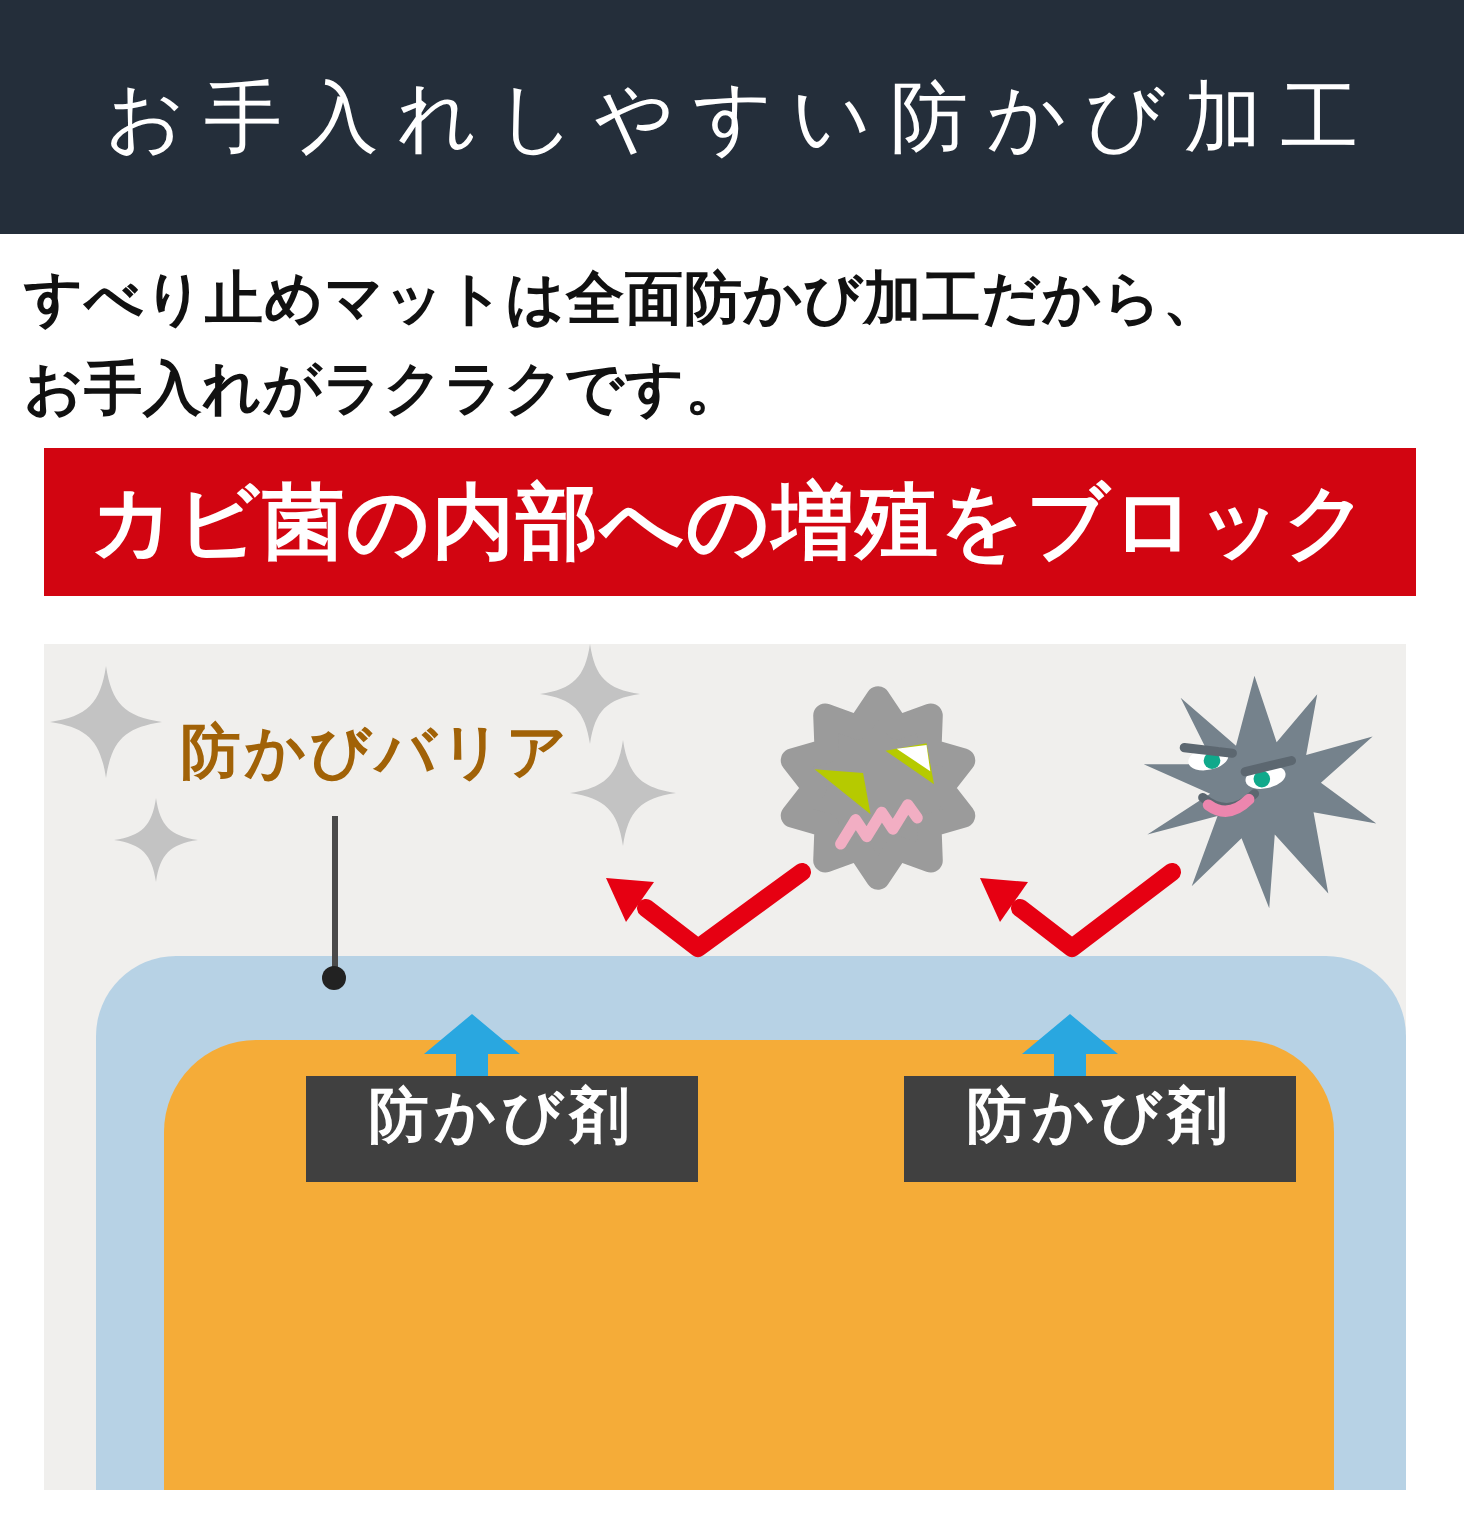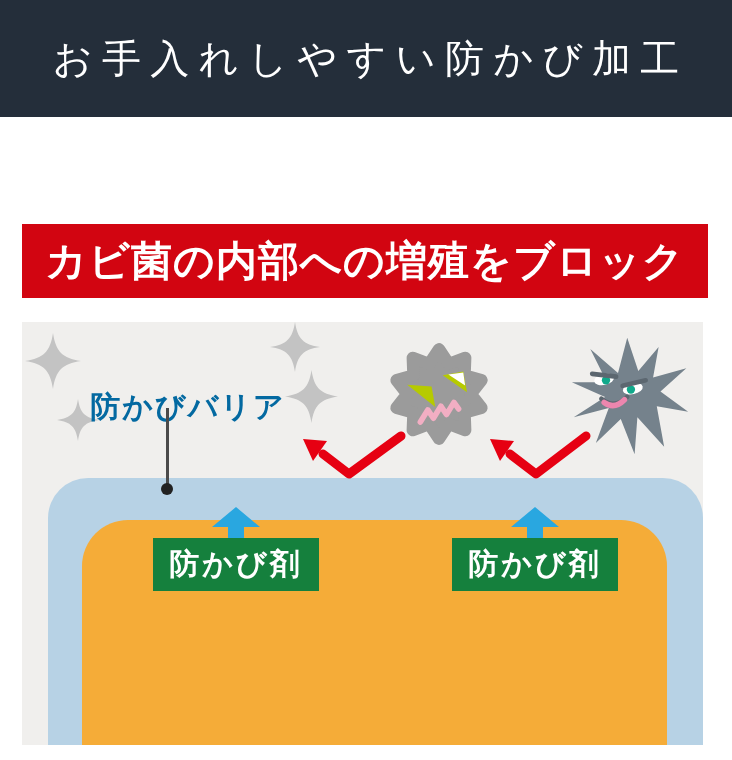--- a/index.html
+++ b/index.html
@@ -66,24 +66,24 @@
   .diagram {
     position: absolute;
     left: 22px; top: 322px;
     width: 681px; height: 423px;
     background: #f0efed;
     overflow: hidden;
   }
   .sparkle { position: absolute; }
   .barrier-label {
     position: absolute;
-    left: 60px; top: 65px;
+    left: 60px; top: 34px;
     width: 212px;
     text-align: center;
-    color: #0369a1;
+    color: #a16207;
     font-size: 30px;
     font-weight: 600;
     letter-spacing: 2px;
     white-space: nowrap;
   }
   .pointer-line {
     position: absolute;
     left: 144px; top: 86px;
     width: 3px; height: 78px;
     background: #4a4a4a;
@@ -108,24 +108,24 @@
     width: 585px; height: 225px;
     background: #f5ac38;
     border-radius: 46px 46px 0 0;
   }
   .agent-arrow { position: absolute; width: 52px; height: 32px; }
   .agent-arrow.left  { left: 188px; top: 185px; }
   .agent-arrow.right { left: 487px; top: 185px; }
   .agent-box {
     position: absolute;
     top: 216px;
-    width: 166px; height: 53px;
-    background: #15803d;
+    width: 196px; height: 53px;
+    background: #404040;
     display: flex;
-    align-items: center;
+    align-items: flex-start;
     justify-content: center;
   }
   .agent-box.left  { left: 131px; }
   .agent-box.right { left: 430px; }
   .agent-box span {
     color: #ffffff;
     font-size: 30px;
     font-weight: 700;
     letter-spacing: 3px;
     white-space: nowrap;
@@ -139,20 +139,24 @@
 </style>
 </head>
 <body>
 
 <div class="page">
 
   <div class="header-banner">
     <div class="header-title">お手入れしやすい防かび加工</div>
   </div>
 
+  <div class="intro">
+    <div>すべり止めマットは全面防かび加工だから、</div>
+    <div>お手入れがラクラクです。</div>
+  </div>
 
   <div class="red-banner">
     <div class="red-banner-label">カビ菌の内部への増殖をブロック</div>
   </div>
 
   <div class="diagram">
 
     <svg class="sparkle" style="left:3px; top:11px;" width="56" height="56" viewBox="0 0 60 60">
       <path d="M30,0 C33,20 40,27 60,30 C40,33 33,40 30,60 C27,40 20,33 0,30 C20,27 27,20 30,0 Z" fill="#c3c3c3"></path>
     </svg>

